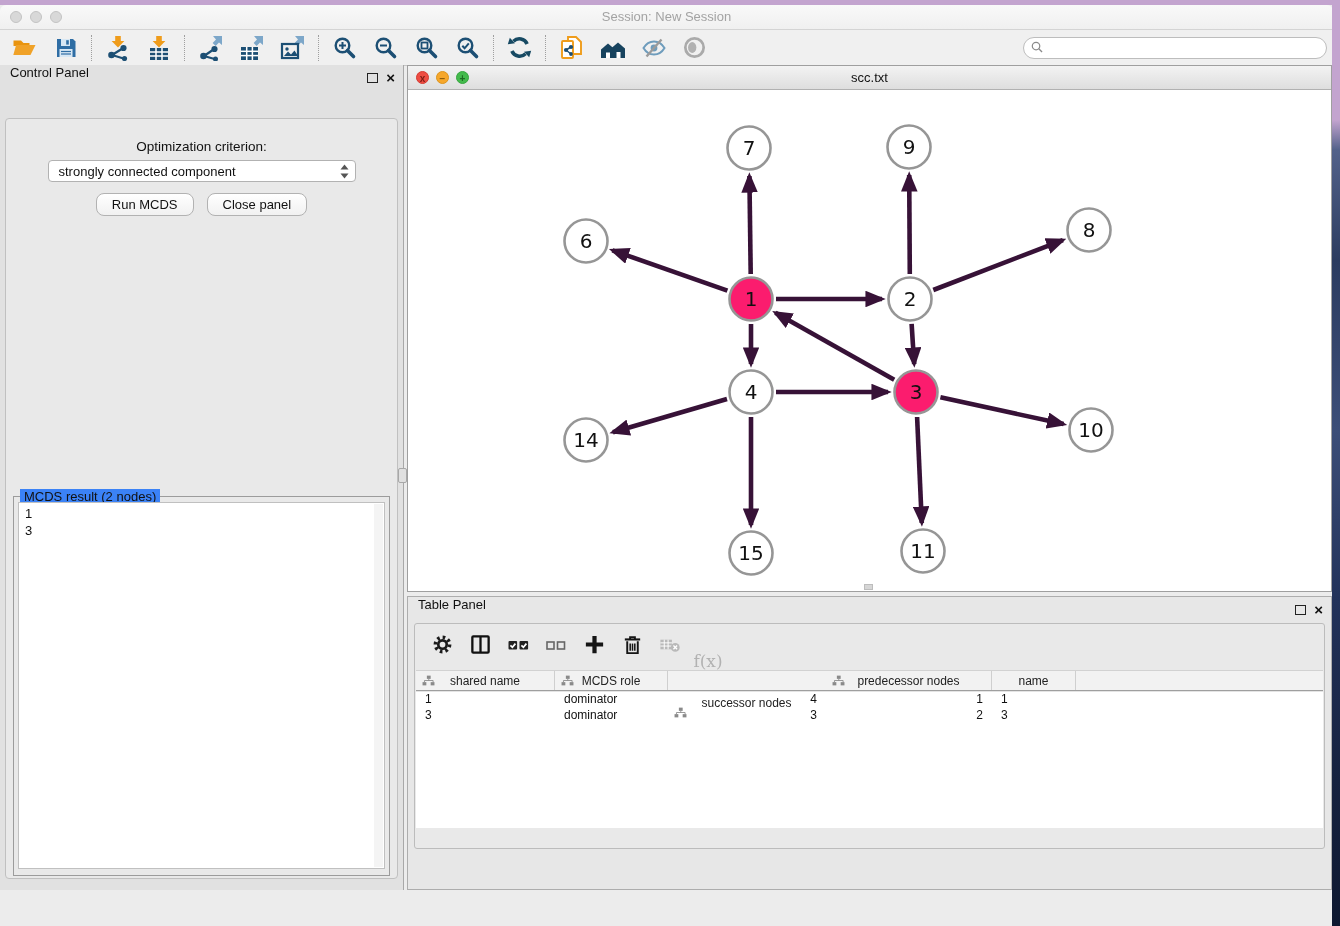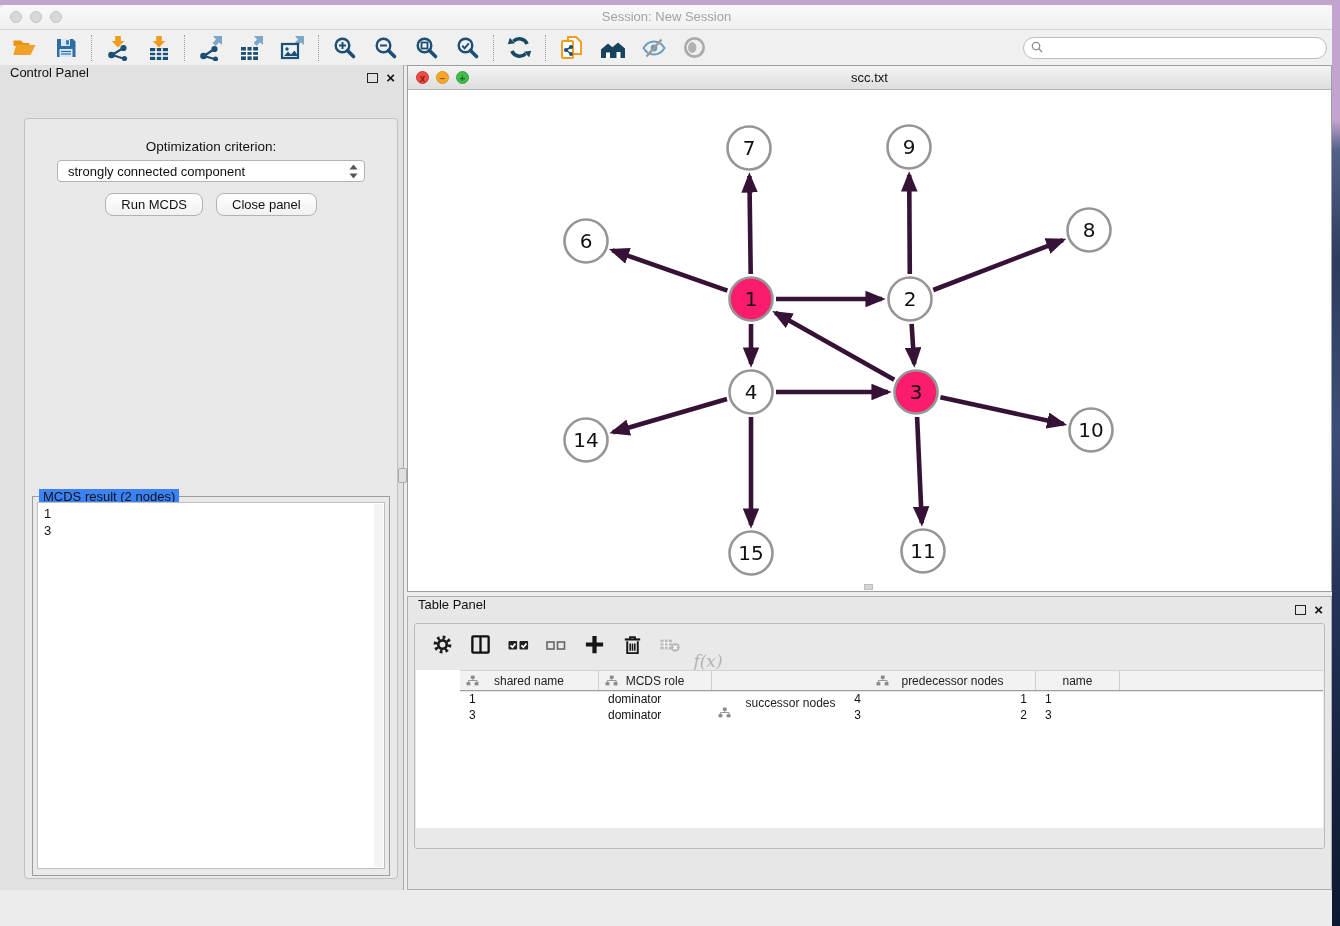--- a/index.html
+++ b/index.html
@@ -42,21 +42,21 @@
   .panel-ctrls{position:absolute;right:8px;top:7px;display:flex;gap:8px;align-items:center;}
   .ctrl-restore{width:9px;height:8px;border:1.6px solid #222;display:inline-block;}
   .ctrl-close{font-size:15px;font-weight:bold;color:#111;line-height:12px;}
   .cp-tabs{position:absolute;top:32px;left:0;right:0;display:flex;justify-content:center;z-index:3;}
   .tab{padding:3px 13px 4px 13px;font-size:13px;background:#fff;border:1px solid #a9a9a9;
     border-left:none;color:#111;cursor:default;}
   .tab:first-child{border-left:1px solid #a9a9a9;border-radius:5px 0 0 5px;}
   .tab:last-child{border-radius:0 5px 5px 0;}
   .tab.active{background:#dadada;color:#c4c4c4;}
   .cp-body{position:absolute;top:53px;left:5px;right:5px;bottom:11px;background:#e9e9e9;
-    border:1px solid #c0c0c0;border-radius:4px;margin-left:19px;}
+    border:1px solid #c0c0c0;border-radius:4px;}
   .opt-label{position:absolute;top:20px;left:0;right:0;text-align:center;font-size:13.5px;color:#111;}
   .criterion-select{position:absolute;top:41px;left:0;right:0;margin:0 auto;width:308px;height:22px;
     background:#fff;border:1px solid #b2b2b2;border-radius:4px;display:flex;align-items:center;
     box-sizing:border-box;padding:0 6px 0 10px;}
   .criterion-select .val{flex:1;font-size:13px;color:#111;}
   .cp-buttons{position:absolute;top:74px;left:0;right:0;display:flex;justify-content:center;gap:13px;}
   .btn{background:linear-gradient(#ffffff,#f1f1f1);border:1px solid #b2b2b2;border-radius:8px;
     font-size:13px;color:#111;height:23px;padding:0 15px;font-family:"Liberation Sans",sans-serif;}
   .result-box{position:absolute;top:377px;left:7px;right:7px;bottom:2px;border:1px solid #9c9c9c;
     background:#e9e9e9;}
@@ -88,22 +88,22 @@
   .canvas-grip{position:absolute;left:456px;bottom:1px;width:9px;height:6px;background:#d6d6d6;border:1px solid #bdbdbd;box-sizing:border-box;}
 
   
   .table-panel{position:absolute;left:2px;right:1px;top:531px;bottom:0;background:#e7e7e7;
     border:1px solid #adadad;box-sizing:border-box;}
   .tp-header{position:relative;height:24px;}
   .tp-body{position:absolute;top:26px;left:6px;right:6px;bottom:40px;background:#e9e9e9;
     border:1px solid #bcbcbc;border-radius:3px;}
   .tp-toolbar{position:absolute;top:0;left:0;right:0;height:45px;display:flex;align-items:center;padding-left:10px;gap:4px;}
   .tp-btn{width:34px;height:32px;display:flex;align-items:center;justify-content:center;}
-  .tp-btn .fx-label{font-family:"DejaVu Serif",serif;font-style:italic;font-size:17px;color:#b2b2b2;margin-top:29px;}
-  .tbl{position:absolute;top:46px;left:1px;right:1px;bottom:20px;background:#fff;overflow:hidden;padding-left:44px;}
+  .tp-btn .fx-label{font-family:"DejaVu Serif",serif;font-size:17px;color:#b2b2b2;margin-top:29px;}
+  .tbl{position:absolute;top:46px;left:1px;right:1px;bottom:20px;background:#fff;overflow:hidden;}
   .thead{display:flex;height:19px;background:#f2f2f2;border-top:1px solid #d2d2d2;
     border-bottom:1px solid #9f9f9f;box-shadow:0 1px 0 #e4e4e4;}
   .th{position:relative;display:flex;align-items:center;justify-content:center;font-size:12px;color:#222;
     border-right:1px solid #cfcfcf;box-sizing:border-box;flex:0 0 auto;}
   .th .tree{position:absolute;left:6px;top:4px;}
   .trow{display:flex;height:16px;}
   .td{font-size:12px;color:#111;box-sizing:border-box;padding:1px 9px 0 9px;flex:0 0 auto;overflow:hidden;white-space:nowrap;}
   .tp-tabs{position:absolute;bottom:9px;left:0;right:0;display:flex;justify-content:center;}
 
   

